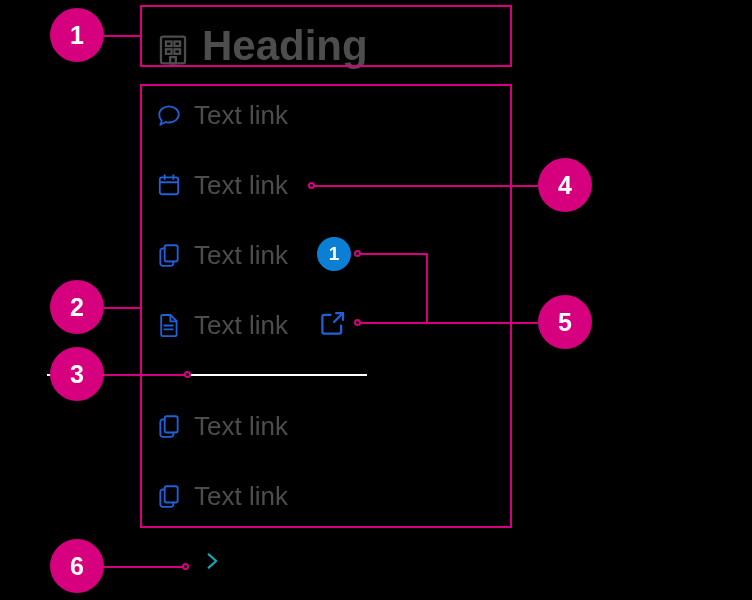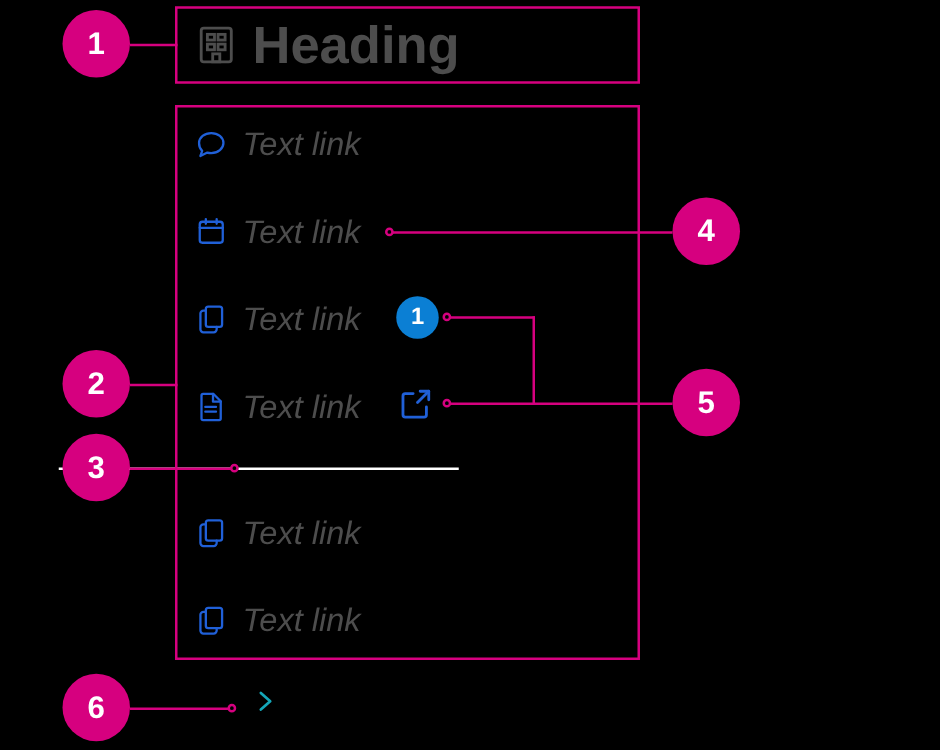--- a/index.html
+++ b/index.html
@@ -62,21 +62,21 @@
     z-index: 3;
   }
   
   .heading-row {
     position: absolute;
     left: 140px;
     top: 5px;
     width: 372px;
     height: 62px;
     display: flex;
-    align-items: center;
+    align-items: flex-end;
     z-index: 2;
   }
   .heading-icon {
     width: 34px;
     height: 34px;
     margin-left: 16px;
     margin-right: 12px;
     flex: none;
   }
   .heading-text {
@@ -85,21 +85,20 @@
     font-weight: 700;
     line-height: 1;
   }
   .menu-panel {
     position: absolute;
     left: 140px;
     top: 84px;
     width: 372px;
     height: 444px;
     z-index: 2;
-    font-style: italic;
   }
   .link-row {
     position: absolute;
     left: 16px;
     display: flex;
     align-items: center;
     height: 34px;
   }
   .link-icon {
     width: 26px;

